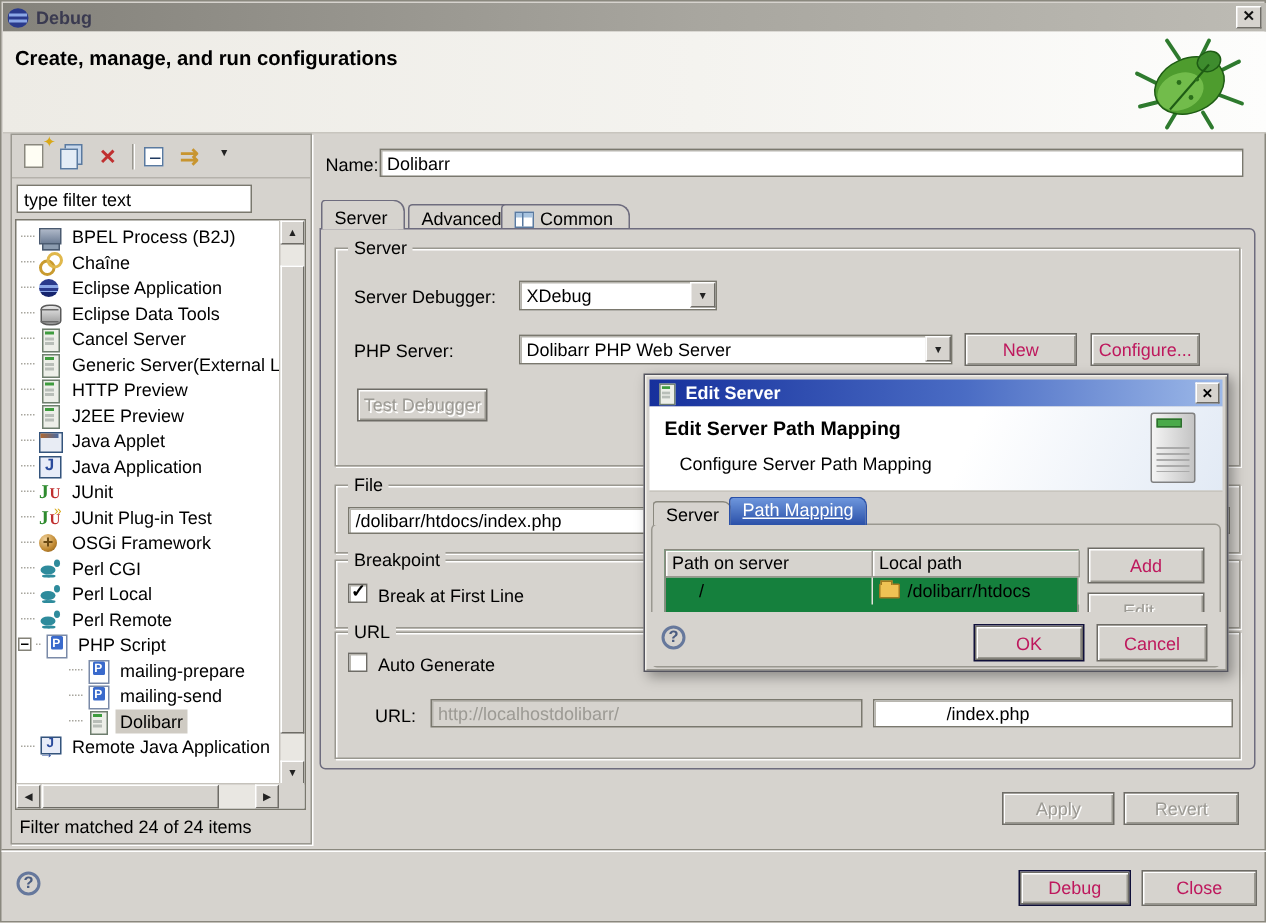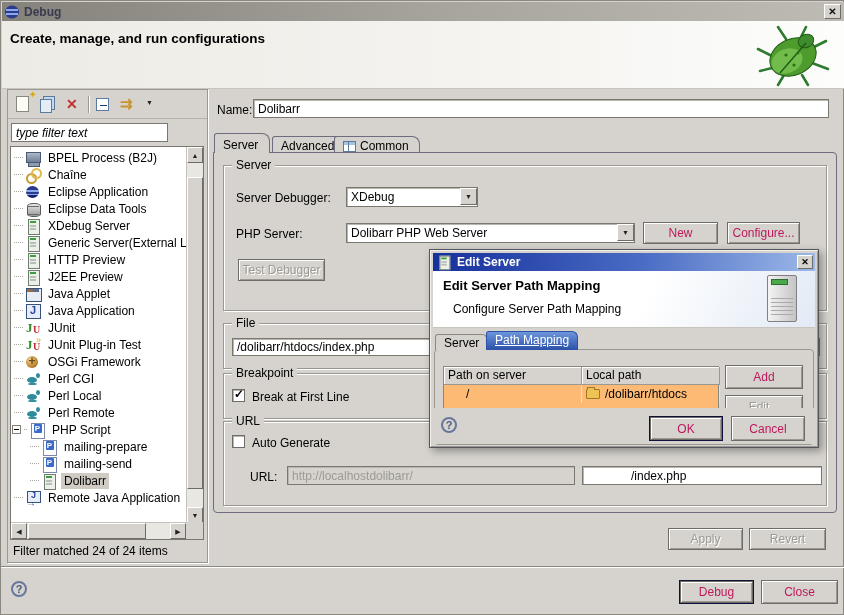--- a/index.html
+++ b/index.html
@@ -50,27 +50,27 @@
   .tbi { width:17px; height:17px; position:relative; display:inline-block; }
   .tb-new { width:13px; height:16px; background:#FFFEF4; border:1px solid #8A887E; }
   .tb-new:after { content:"✦"; position:absolute; right:-4px; top:-7px; color:#D8A818; font-size:10px; }
   .tb-copy { width:12px; height:14px; background:#E4ECF6; border:1px solid #5A7AA0; box-shadow:3px -3px 0 -1px #C8D8EC, 3px -3px 0 0 #5A7AA0; margin-top:3px; }
   .tb-del:before { content:"✕"; position:absolute; left:2px; top:0px; color:#C03030; font-weight:bold; font-size:14px; }
   .tb-sep { width:1px; height:17px; background:#9A9890; box-shadow:1px 0 0 #FFF; }
   .tb-coll { width:13px; height:13px; background:#FFF; border:1px solid #5A7AA0; margin-top:2px; }
   .tb-coll:before { content:""; position:absolute; left:3px; top:6px; width:7px; height:1px; background:#203A60; }
   .tb-filt:before { content:"⇉"; position:absolute; left:0; top:-1px; color:#C8952F; font-weight:bold; font-size:15px; }
   .tb-caret:before { content:"▼"; position:absolute; left:2px; top:3px; font-size:7px; color:#222; }
-  .lp-filter { left:3px; top:33px; width:157px; height:19px; box-shadow:none;font-style:italic; }
+  .lp-filter { left:3px; top:33px; width:157px; height:19px; box-shadow:none; }
   .lp-tree { position:absolute; left:2px; top:56px; width:194px; height:394px; background:#FFF;
     border:1px solid #7A786E; overflow:hidden; }
   .rows { position:absolute; left:0; top:2px; width:176px; height:375px; overflow:hidden; }
   .trow { height:17px; display:flex; align-items:center; white-space:nowrap; cursor:default; }
   .trow .stub { width:9px; height:1px; border-top:1px dotted #A8A69E; margin:0 2px 0 3px; flex:none; }
-  .trow.lv2 { padding-left:16px; }
+  .trow.lv2 { padding-left:32px; }
   .trow .tlabel { padding:1px 3px; font-size:12px; }
   .trow.sel .tlabel { background:#CFCBC3; }
   .expander { width:9px; height:9px; background:#FFF; border:1px solid #848278; position:relative; flex:none; margin-left:1px; }
   .expander:before { content:""; position:absolute; left:1px; top:3px; width:5px; height:1px; background:#000; }
   .ticon { width:16px; height:16px; position:relative; flex:none; margin-right:4px; }
   .lp-status { position:absolute; left:5px; bottom:4px; font-size:12px; color:#000; }
 
   
   .i-machine:before { content:""; position:absolute; left:1px; top:2px; width:13px; height:9px; background:linear-gradient(#AEB8C8,#6E7E96); border:1px solid #4A5A70; }
   .i-machine:after { content:""; position:absolute; left:3px; top:12px; width:10px; height:3px; background:#8C9CB0; border:1px solid #4A5A70; }
@@ -131,21 +131,21 @@
   .dlg-head { position:absolute; left:0; top:18px; width:382px; height:57px; background:linear-gradient(115deg,#FFF 55%,#E2EAF5); border-bottom:1px solid #C8C5BE; }
   .dlg-head h2 { position:absolute; left:10px; top:7px; font-size:13px; font-weight:bold; }
   .dlg-head .sub { position:absolute; left:20px; top:31px; font-size:12px; }
   .tower { position:absolute; right:18px; top:4px; width:30px; height:47px; background:linear-gradient(90deg,#F4F4F4,#C4C4C4); border:1px solid #808080; border-radius:2px; }
   .tower:before { content:""; position:absolute; left:3px; top:3px; width:15px; height:4px; background:#4AAA4A; border:1px solid #2E6E2E; }
   .tower:after { content:""; position:absolute; left:3px; top:22px; width:22px; height:20px;
     background:repeating-linear-gradient(#AAA 0 1px, transparent 1px 4px); }
   .dlg-tab { position:absolute; background:#D6D3CE; border:1px solid #8A887E; border-bottom:none; border-radius:3px 6px 0 0; font-size:12px; padding:1px 8px 0; }
   .dlg-tab.active { background:linear-gradient(#6E96DC,#2A50A8); color:#FFF; text-decoration:underline; border-color:#2A50A8; z-index:3; }
   .dlg-grpbox { position:absolute; left:1px; top:96px; width:380px; height:96px; border:1px solid #9A9890; border-radius:4px; background:#D6D3CE; }
-  .ptable { position:absolute; left:8px; top:16px; width:276px; height:60px; background:#fdba74; border:1px solid #8A887E; }
+  .ptable { position:absolute; left:8px; top:16px; width:276px; height:60px; background:#15803d; border:1px solid #8A887E; }
   .ptable .hrow { display:flex; height:18px; }
   .ptable .hcell { background:#D6D3CE; border-right:1px solid #9A9890; border-bottom:1px solid #9A9890; box-shadow:inset 1px 1px 0 #FFF;
     font-size:12px; padding:1px 4px; width:138px; flex:none; }
   .ptable .drow { display:flex; height:18px; align-items:center; }
   .ptable .dcell { width:138px; flex:none; padding:0 4px; font-size:12px; display:flex; align-items:center; border-right:1px solid #E4E2DC; height:100%; }
   .folder { width:14px; height:10px; background:#EFC254; border:1px solid #A07820; border-radius:1px; position:relative; margin-right:5px; flex:none; }
   .folder:before { content:""; position:absolute; left:0px; top:-3px; width:6px; height:2px; background:#EFC254; border:1px solid #A07820; border-bottom:none; }
   .dlg-bottom { position:absolute; left:0; top:155px; width:382px; height:36px; background:#D6D3CE; }
 
   
@@ -224,21 +224,21 @@
             <span class="tlabel">Eclipse Application</span>
           </div>
           <div class="trow">
             <span class="stub"></span>
             <span class="ticon i-db"></span>
             <span class="tlabel">Eclipse Data Tools</span>
           </div>
           <div class="trow">
             <span class="stub"></span>
             <span class="ticon i-server"></span>
-            <span class="tlabel">XDebug Server</span>
+            <span class="tlabel">Cancel Server</span>
           </div>
           <div class="trow">
             <span class="stub"></span>
             <span class="ticon i-server"></span>
             <span class="tlabel">Generic Server(External La</span>
           </div>
           <div class="trow">
             <span class="stub"></span>
             <span class="ticon i-server"></span>
             <span class="tlabel">HTTP Preview</span>

